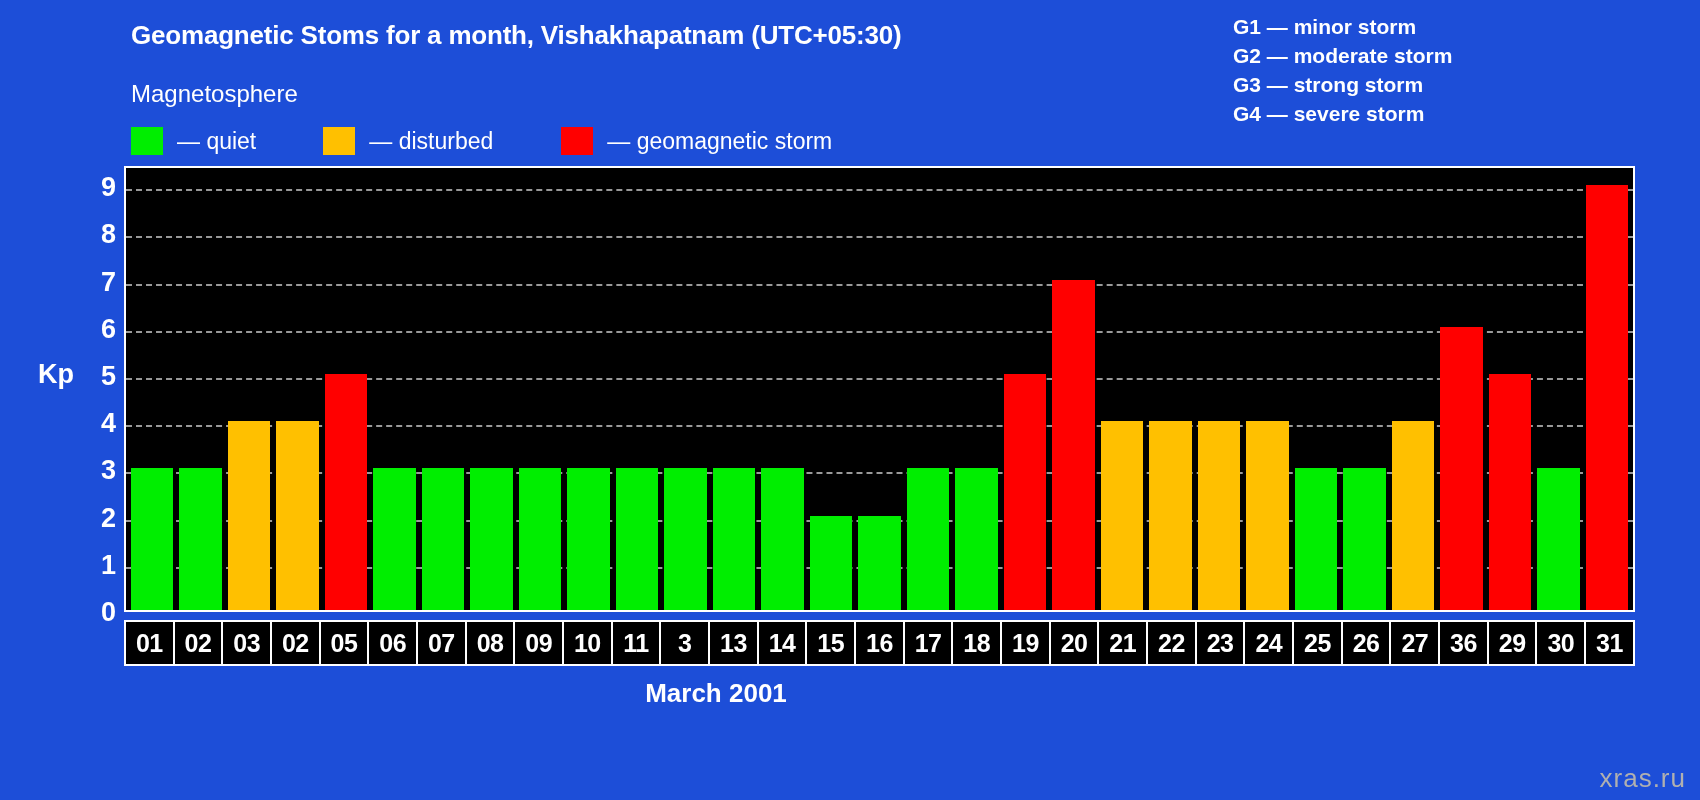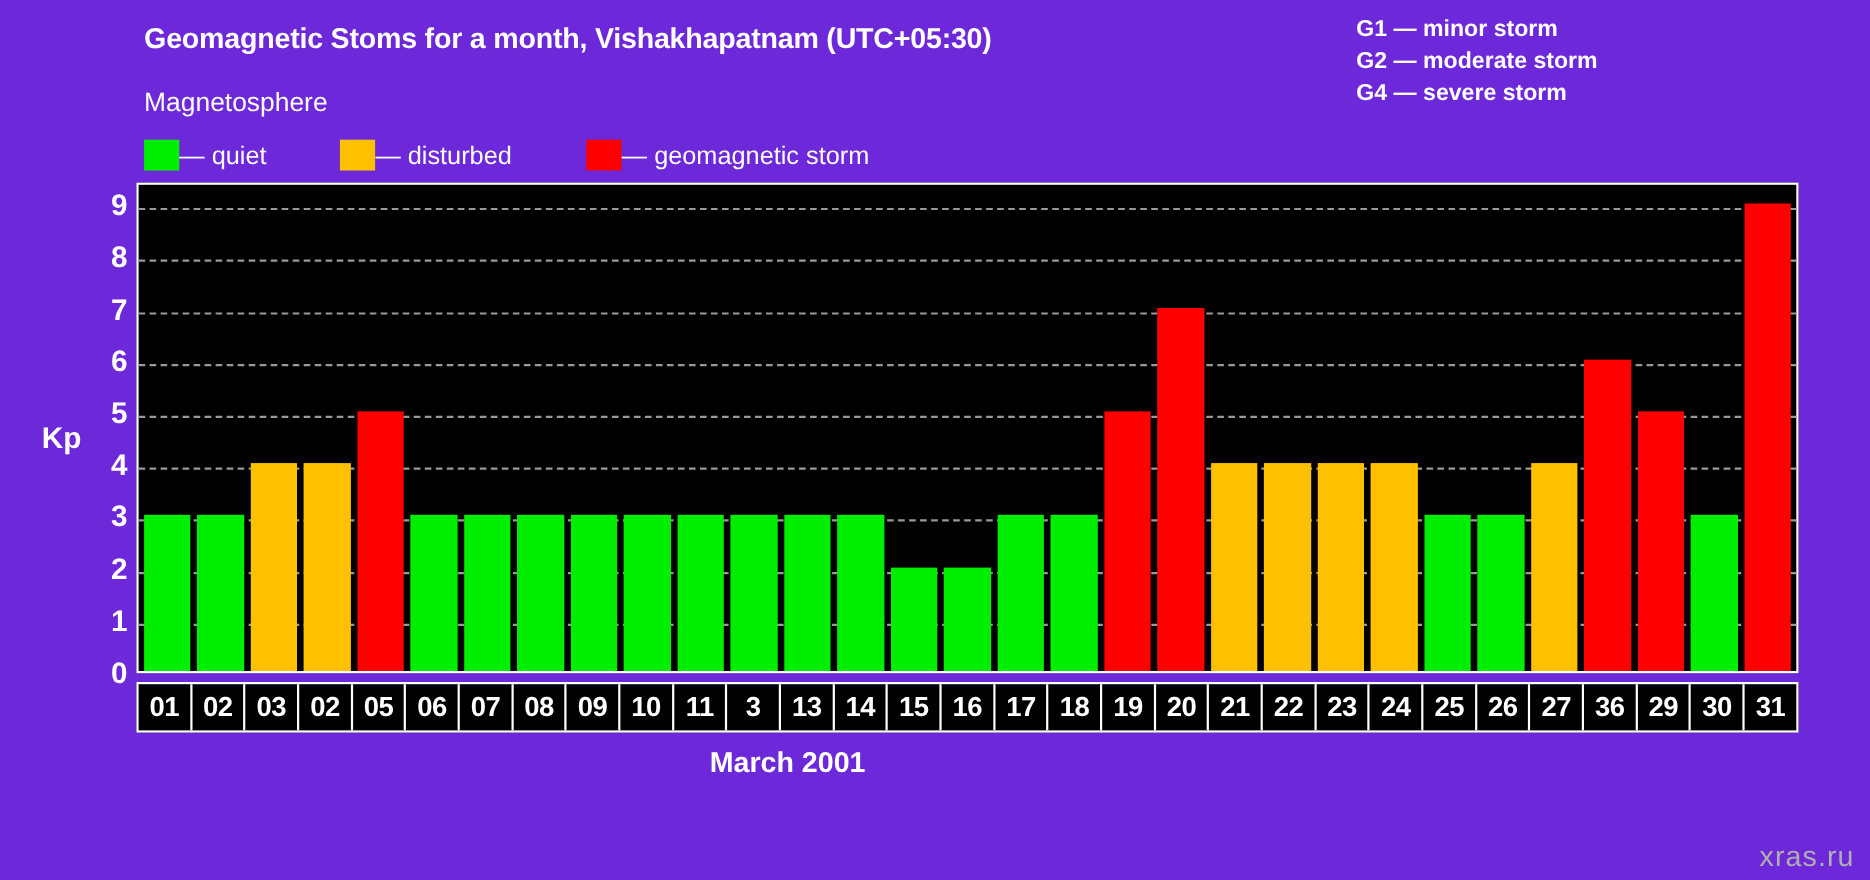--- a/index.html
+++ b/index.html
@@ -6,21 +6,21 @@
   html, body {
     margin: 0; padding: 0;
     background: #000;
     width: 1700px; height: 800px;
     overflow: hidden;
     font-family: "Liberation Sans", sans-serif;
   }
   #page {
     position: relative;
     width: 1700px; height: 800px;
-    background: #6d28d9;
+    background: #1d4ed8;
   }
 
   
   .title {
     position: absolute;
     left: 131px; top: 20px;
     font-size: 26px;
     font-weight: bold;
     color: #ffffff;
     white-space: nowrap;
@@ -49,20 +49,21 @@
   }
   .legend-swatch {
     width: 32px; height: 28px;
     display: inline-block;
     flex: 0 0 auto;
   }
   .legend-label {
     font-size: 23px;
     color: #ffffff;
     white-space: nowrap;
+    margin-left: 14px;
   }
   .legend-gap-a { width: 67px; flex: 0 0 auto; }
   .legend-gap-b { width: 68px; flex: 0 0 auto; }
 
   
   .gscale {
     position: absolute;
     left: 1233px; top: 12px;
     display: flex;
     flex-direction: column;
@@ -132,21 +133,21 @@
     line-height: 1;
   }
   .ytick-mark {
     position: absolute;
     left: 116px;
     width: 10px; height: 0;
     border-top: 2px solid #ffffff;
   }
   .kp-label {
     position: absolute;
-    left: 38px; top: 383px;
+    left: 38px; top: 359px;
     font-size: 27px;
     font-weight: bold;
     color: #ffffff;
   }
 
   
   .gaxis {
     position: absolute;
     left: 1646px; top: 166px;
     width: 52px; height: 446px;
@@ -226,20 +227,21 @@
     <span class="legend-gap-b"></span>
     <div class="legend-item">
       <span class="legend-swatch" style="background:#ff0000"></span>
       <span class="legend-label">— geomagnetic storm</span>
     </div>
   </div>
 
   <div class="gscale">
     <div class="gscale-row">G1 — minor storm</div>
     <div class="gscale-row">G2 — moderate storm</div>
+    <div class="gscale-row">G3 — strong storm</div>
     <div class="gscale-row">G4 — severe storm</div>
   </div>
 
   <div class="kp-label">Kp</div>
   <div class="yaxis-labels" id="yaxis-labels">
       <div class="ytick-label" style="top: 21.2381px;">9</div>
       <div class="ytick-mark" style="top: 21.2381px;"></div>
       <div class="ytick-label" style="top: 68.4339px;">8</div>
       <div class="ytick-mark" style="top: 68.4339px;"></div>
       <div class="ytick-label" style="top: 115.63px;">7</div>

